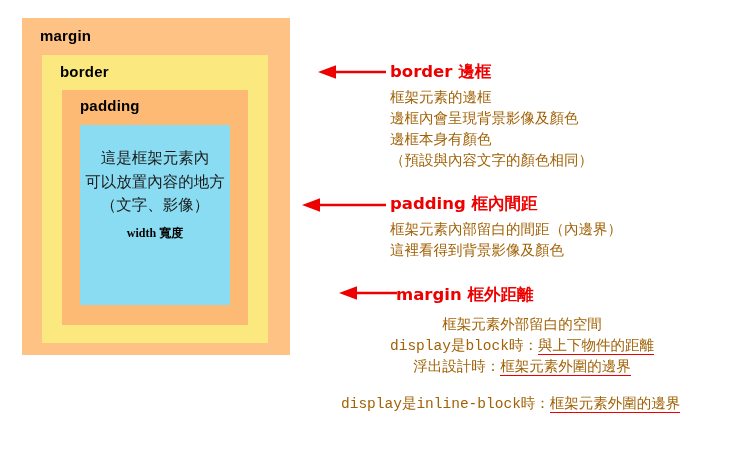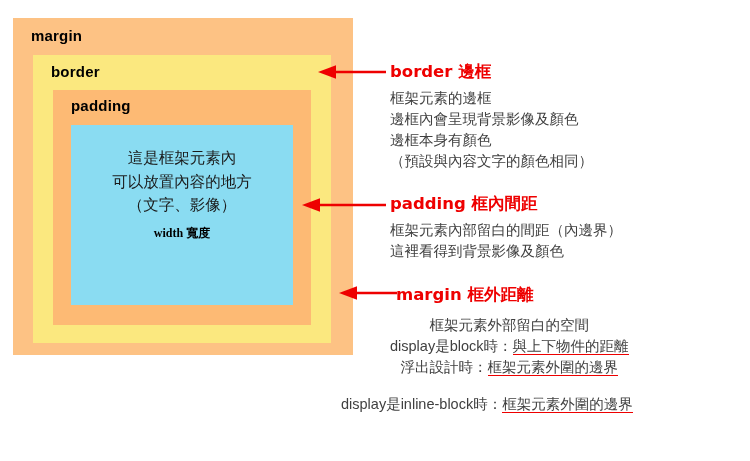--- a/index.html
+++ b/index.html
@@ -10,22 +10,22 @@
   body {
     width: 750px; height: 461px;
     position: relative;
     font-family: "Liberation Sans", "DejaVu Sans", sans-serif;
     overflow: hidden;
   }
 
   
   #box-model-diagram {
     position: absolute;
-    left: 13px; top: 18px;
-    width: 340px; height: 337px;
+    left: 22px; top: 18px;
+    width: 268px; height: 337px;
   }
   .layer {
     position: absolute;
     left: 0; top: 0; right: 0; bottom: 0;
   }
   #margin-layer   { background: #fdc284; }
   #border-layer   { left: 20px; top: 37px; right: 22px; bottom: 12px; background: #fbe87f; }
   #padding-layer  { left: 20px; top: 35px; right: 20px; bottom: 18px; background: #fdba74; }
   #content-layer  { left: 18px; top: 35px; right: 18px; bottom: 20px; background: #8adcf2; }
 
@@ -78,25 +78,25 @@
   .annot-heading {
     position: absolute;
     color: #ee0000;
     font-weight: bold;
     font-size: 16.5px;
     white-space: nowrap;
     font-family: "DejaVu Sans", "Liberation Sans", sans-serif;
   }
   .annot-body {
     position: absolute;
-    color: #404040;
+    color: #a16207;
     font-size: 14.5px;
     line-height: 1.44;
     white-space: nowrap;
-    font-family: Liberation Sans, sans-serif;
+    font-family: Liberation Mono, monospace;
   }
   .annot-body .bline { display: block; }
   .u-red {
     border-bottom: 1.6px solid #ee0000;
     padding-bottom: 0px;
   }
 
   #border-heading  { left: 390px; top: 61px; }
   #border-body     { left: 390px; top: 88px; }
   #padding-heading { left: 390px; top: 193px; }

